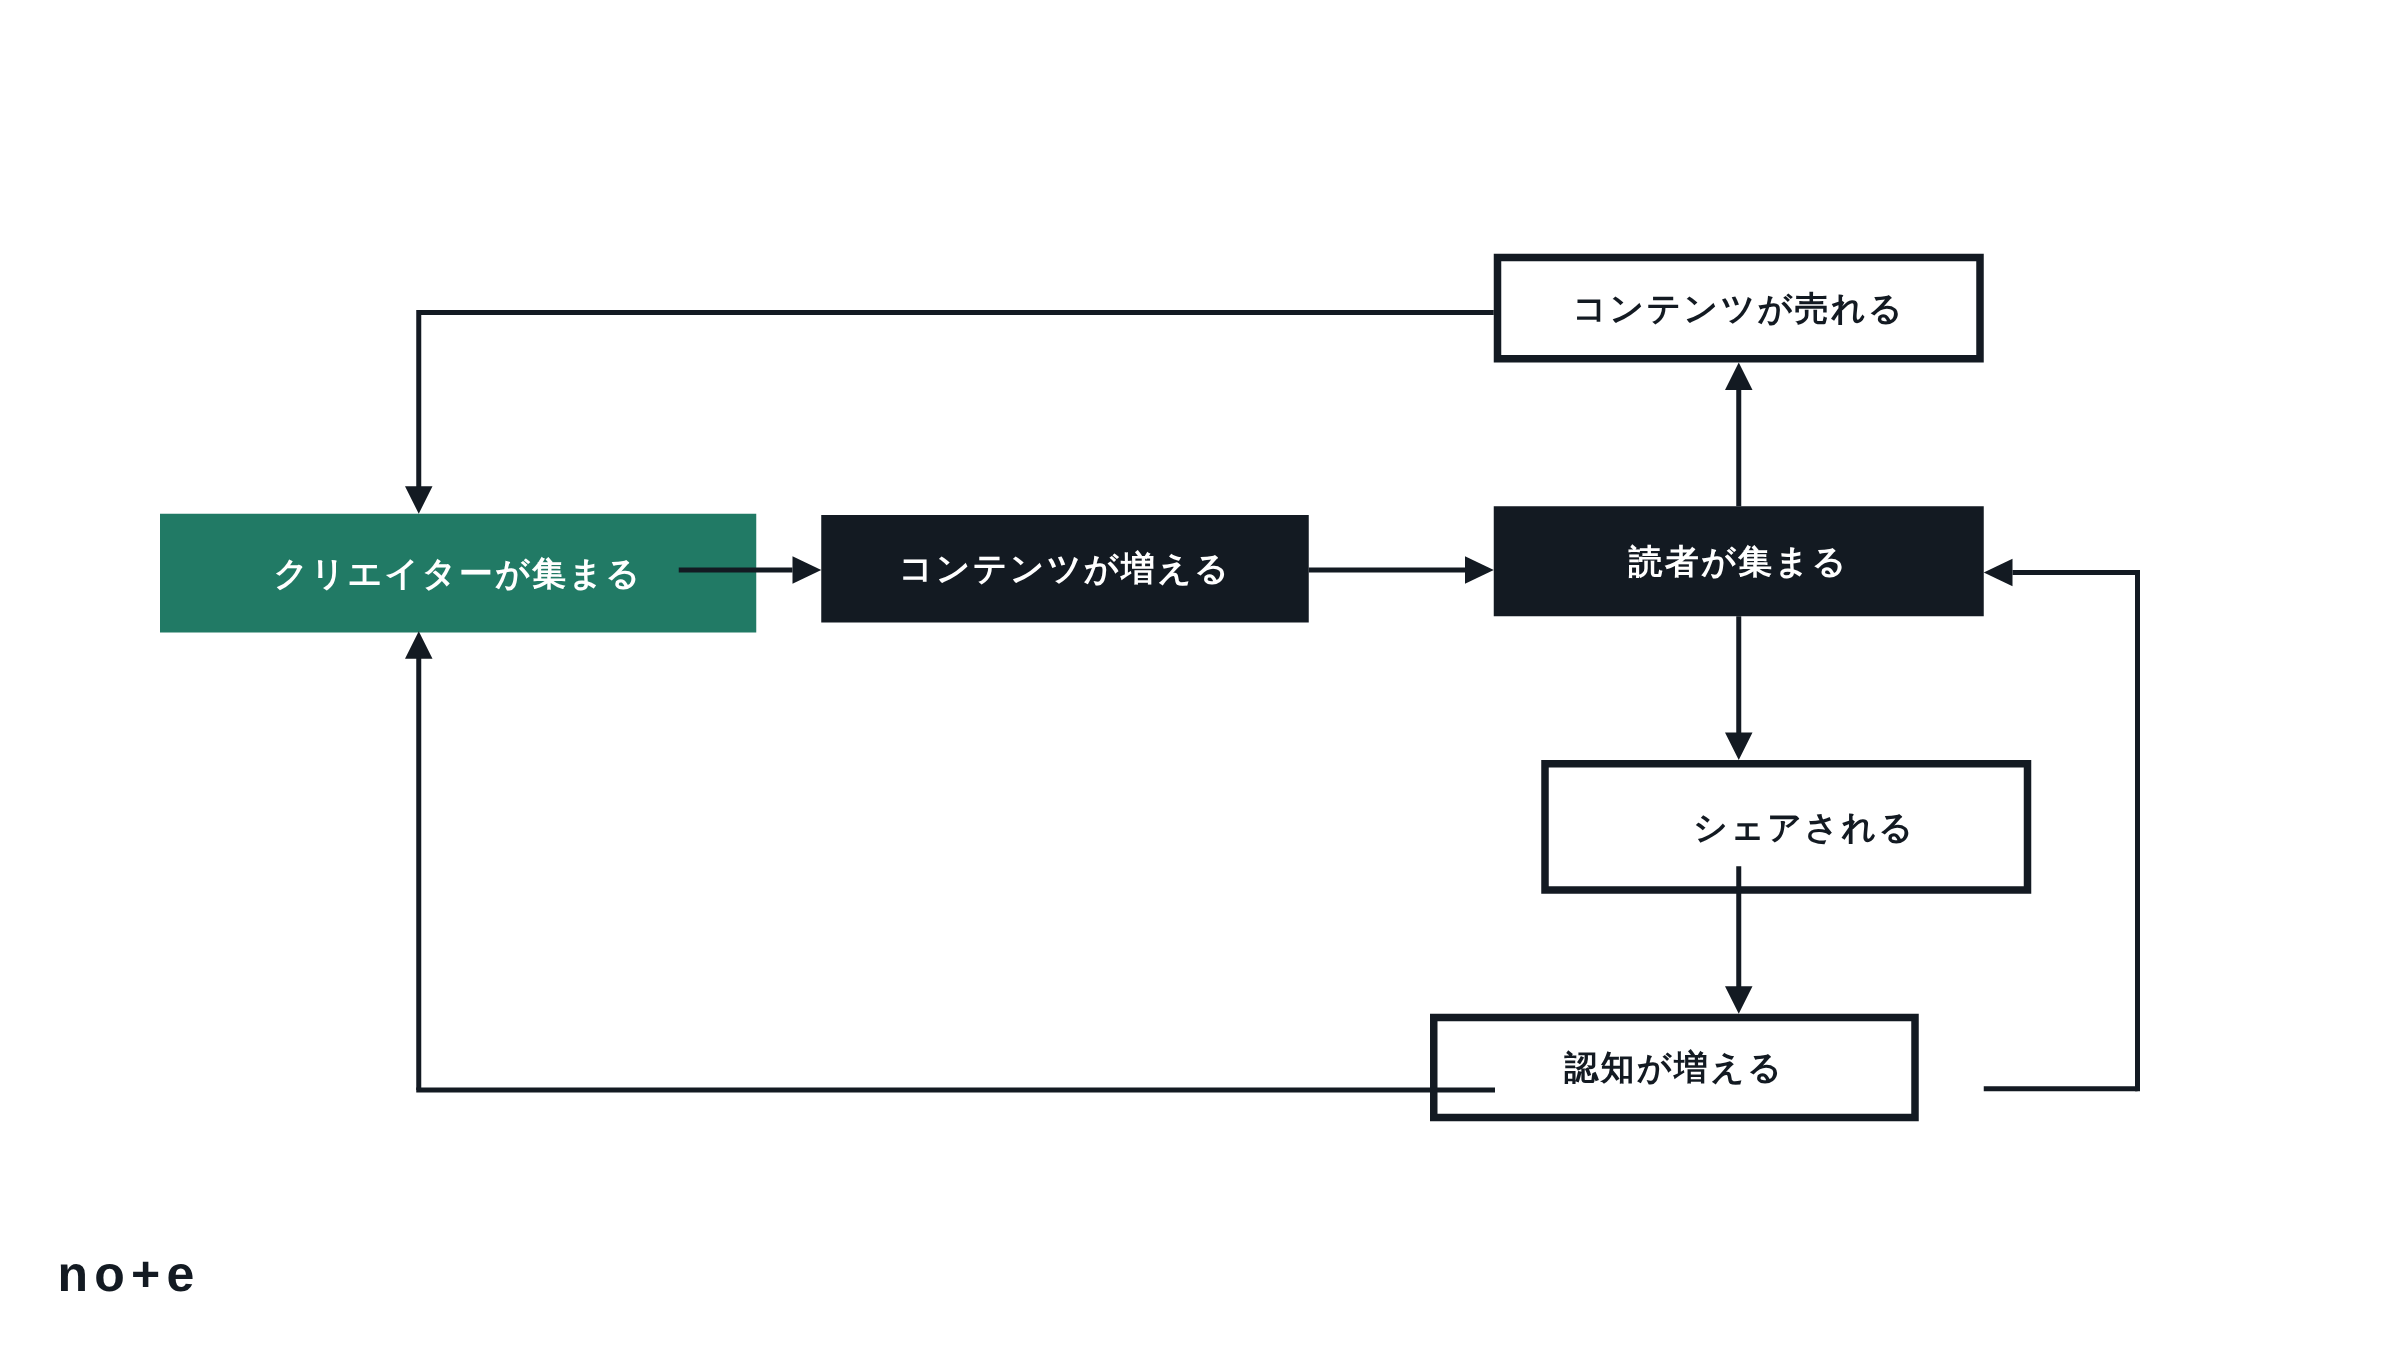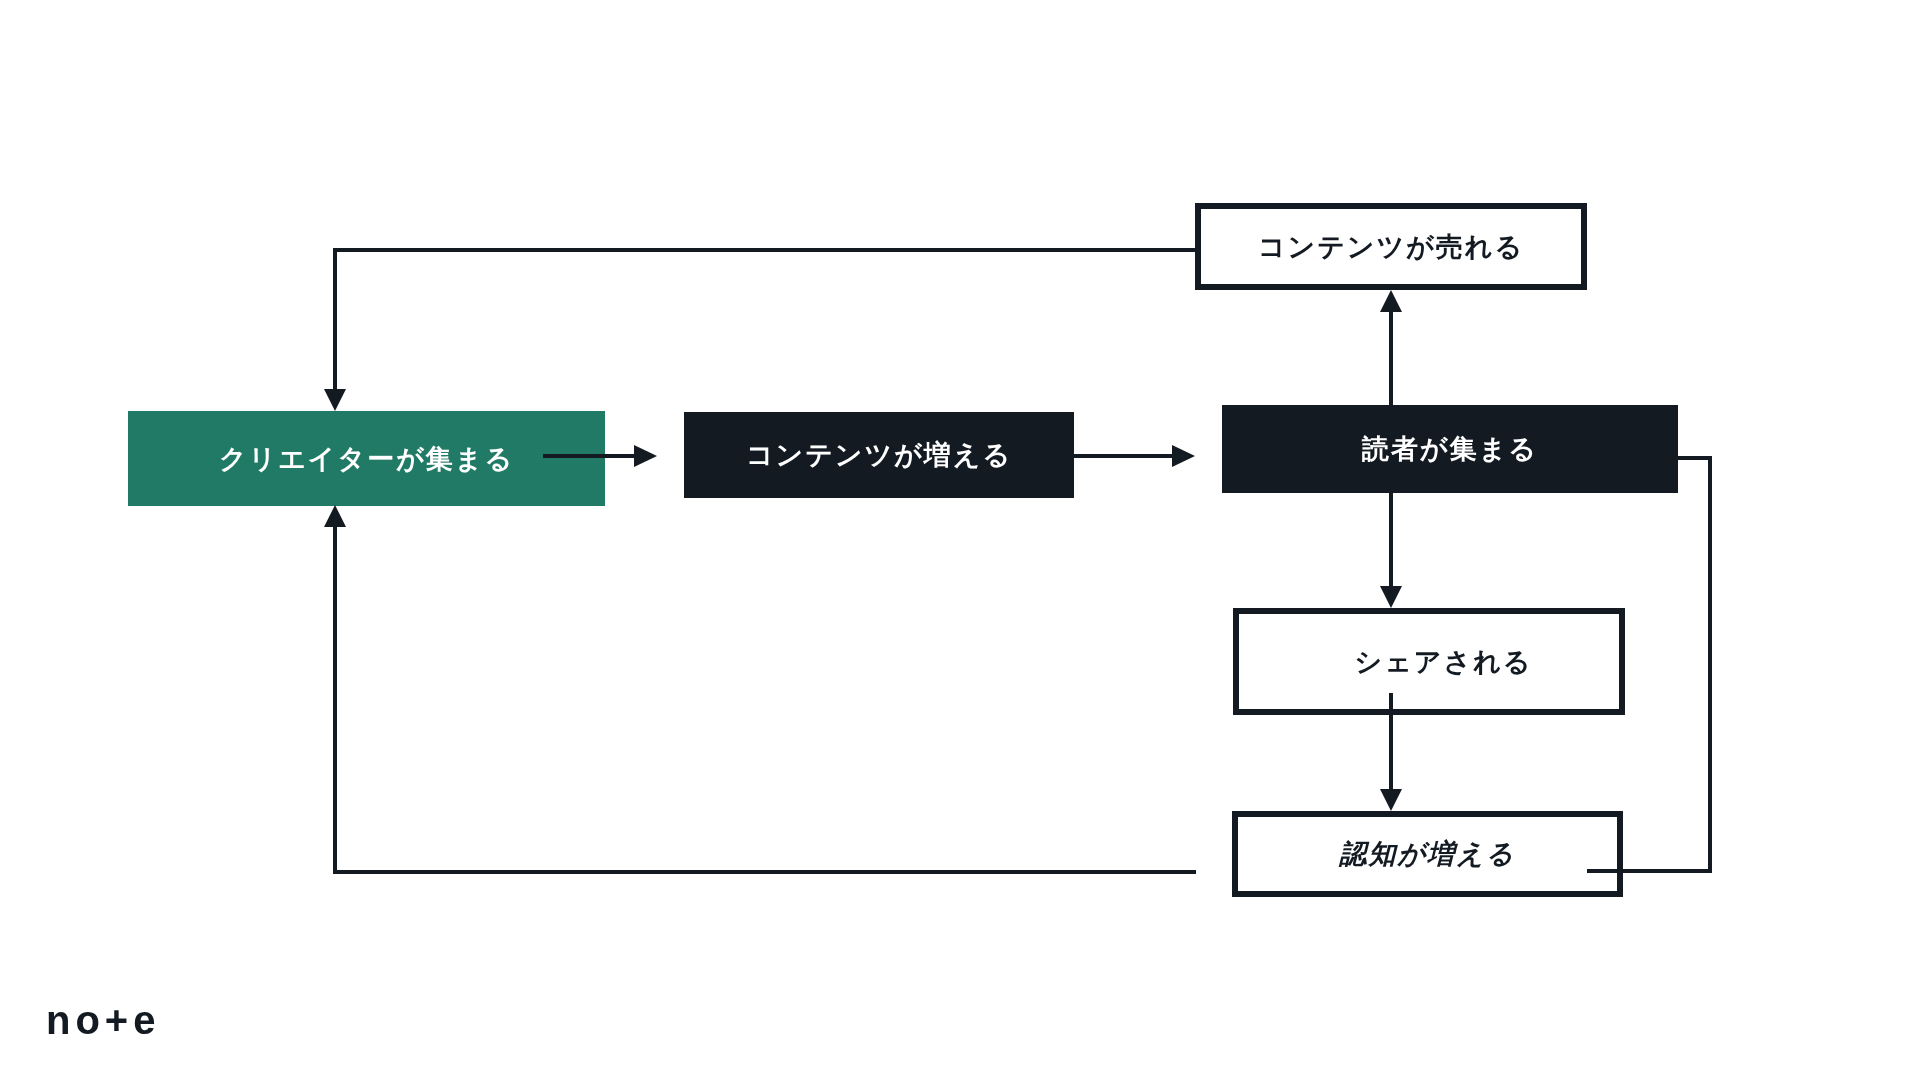--- a/index.html
+++ b/index.html
@@ -22,21 +22,21 @@
     position: absolute;
     display: flex;
     align-items: center;
     justify-content: center;
     font-size: 27px;
     font-weight: bold;
     letter-spacing: 2px;
     white-space: nowrap;
   }
   .node.green  { background: var(--green); color: var(--text-light); }
-  .node.dark   { background: var(--ink);   color: var(--text-light); margin-left: 27px; }
+  .node.dark   { background: var(--ink);   color: var(--text-light); }
   .node.outline{ background: var(--bg);    color: var(--ink); border: 6px solid var(--ink); }
 
   .hline, .vline { position: absolute; background: var(--ink); }
   .hline { height: 4px; }
   .vline { width: 4px; }
 
   .arr { position: absolute; width: 0; height: 0; }
   .arr.right { border-top: 11px solid transparent; border-bottom: 11px solid transparent; border-left: 23px solid var(--ink); }
   .arr.left  { border-top: 11px solid transparent; border-bottom: 11px solid transparent; border-right: 23px solid var(--ink); }
   .arr.up    { border-left: 11px solid transparent; border-right: 11px solid transparent; border-bottom: 22px solid var(--ink); }
@@ -48,24 +48,24 @@
     top: 998px;
     font-size: 40px;
     font-weight: 900;
     letter-spacing: 5px;
     color: var(--ink);
   }
 
   
   #node-creators { left: 128px; top: 411px; width: 477px; height: 95px; }
   #node-contents { left: 657px; top: 412px; width: 390px; height: 86px; }
-  #node-readers  { left: 1195px; top: 405px; width: 456px; height: 88px; }
+  #node-readers  { left: 1195px; top: 405px; width: 392px; height: 88px; }
   #node-sells    { left: 1195px; top: 203px; width: 392px; height: 87px; }
   #node-share    { left: 1233px; top: 608px; width: 392px; height: 107px; padding-left: 29px; }
-  #node-aware    { left: 1232px; top: 811px; width: 391px; height: 86px; font-style: italic; }
+  #node-aware    { left: 1144px; top: 811px; width: 391px; height: 86px; }
 </style>
 </head>
 <body>
 
 <div class="canvas">
 
   <div id="node-creators" class="node green">クリエイターが集まる</div>
   <div id="node-contents" class="node dark">コンテンツが増える</div>
   <div id="node-readers" class="node dark">読者が集まる</div>
   <div id="node-sells" class="node outline">コンテンツが売れる</div>

